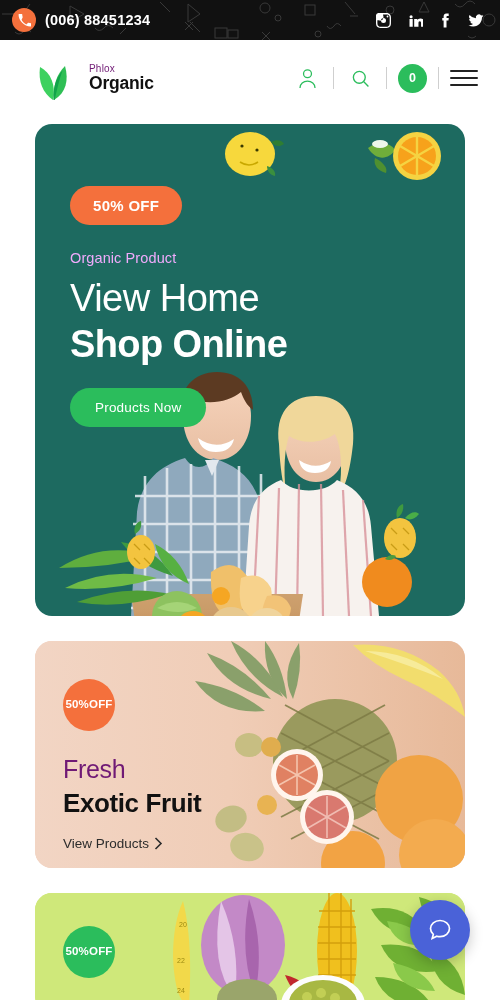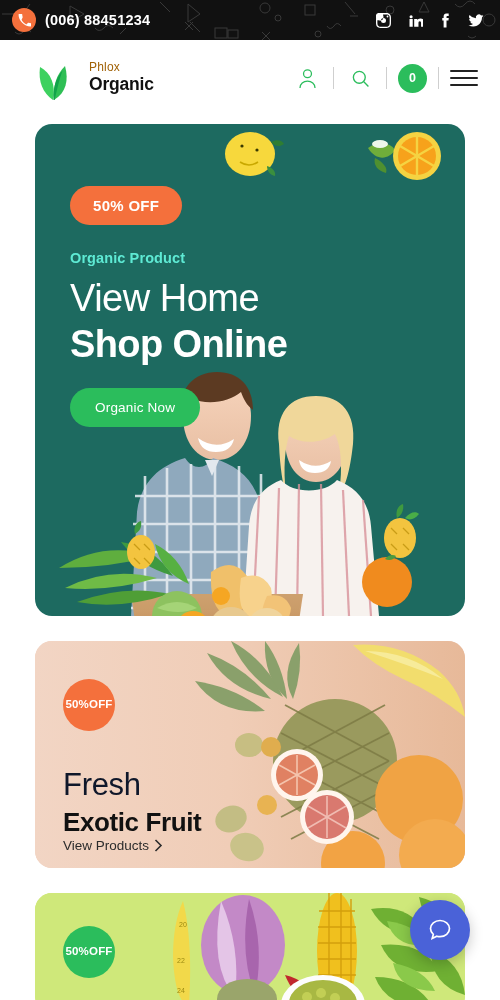--- a/index.html
+++ b/index.html
@@ -32,21 +32,21 @@
   .socials svg{ fill:#fff; }
 
   
   .header{
     height:76px; display:flex; align-items:center; justify-content:space-between;
     padding:0 22px 0 34px; background:#fff;
   }
   .brand{ display:flex; align-items:center; gap:11px; }
   .brand-logo{ width:44px; height:46px; flex:0 0 auto; }
   .brand-txt{ line-height:1.12; }
-  .brand-top{ font-size:12px; color:#a16207; font-weight:400; letter-spacing:.2px; }
+  .brand-top{ font-size:10px; color:#701a75; font-weight:400; letter-spacing:.2px; }
   .brand-bot{ font-size:17.5px; color:#111; font-weight:700; letter-spacing:-.2px;text-align:right; }
 
   .hdr-actions{ display:flex; align-items:center; gap:0; }
   .hdr-ic{ width:30px; height:30px; display:flex; align-items:center; justify-content:center; }
   .divider{ width:1px; height:22px; background:#cfcfcf; margin:0 11px; }
   .cart-badge{
     width:29px;height:29px;border-radius:50%;background:#2bbd5c;
     display:flex;align-items:center;justify-content:center;
     color:#fff;font-size:12.5px;font-weight:700;
   }
@@ -58,21 +58,21 @@
     position:relative; margin:8px 35px 0 35px; height:492px;
     border-radius:17px; overflow:hidden; background:#1d6a60;
   }
   .hero-deco{ position:absolute; top:0; left:0; right:0; height:90px; pointer-events:none; }
   .hero-body{ position:relative; padding:62px 4px 0 35px; z-index:3; }
   .pill-off{
     display:inline-block; background:#f4703c; color:#fff;
     font-size:15px; font-weight:700; padding:11px 23px; border-radius:40px;
     letter-spacing:.3px;
   }
-  .hero-sub{ margin-top:25px; color:#5eead4; font-size:14.5px; font-weight:700; letter-spacing:.1px; }
+  .hero-sub{ margin-top:25px; color:#f0abfc; font-size:14.5px; font-weight:400; letter-spacing:.1px; }
   .hero-h1{ margin-top:12px; color:#fff; font-size:38px; font-weight:400; letter-spacing:-.5px; line-height:1.06; }
   .hero-h2{ margin-top:6px; color:#fff; font-size:38px; font-weight:700; letter-spacing:-.6px; line-height:1.06; }
   .btn-discover{
     display:inline-block; margin-top:23px; background:#2bbd5c; color:#fff;
     font-size:13.5px; font-weight:400; padding:12px 25px; border-radius:40px;
     letter-spacing:.2px; cursor:pointer;
   }
   .hero-photo{ position:absolute; left:0; right:0; bottom:0; height:260px; z-index:2; }
 
   
@@ -81,24 +81,24 @@
     border-radius:17px; overflow:hidden; background:#f0d2c2;
   }
   .card2-img{ position:absolute; inset:0; }
   .card2-body{ position:relative; z-index:3; padding:38px 0 0 28px; }
   .circ-off{
     width:52px;height:52px;border-radius:50%;background:#f4703c;color:#fff;
     display:flex;flex-direction:row;align-items:center;justify-content:center;
     font-size:11.5px;font-weight:700;line-height:1.18;letter-spacing:.2px;
   }
   .circ-off.green{ background:#2bbd5c; }
-  .c2-t1{ margin-top:36px; font-size:31px; color:#0f172a; font-weight:400; letter-spacing:-.3px; }
+  .c2-t1{ margin-top:24px; font-size:25px; color:#701a75; font-weight:400; letter-spacing:-.3px; }
   .c2-t2{ margin-top:4px; font-size:26px; color:#111; font-weight:700; letter-spacing:-.4px; }
   .c2-link{
-    display:flex; align-items:center; gap:5px;
+    margin-top:17px; display:flex; align-items:center; gap:5px;
     font-size:13.5px; color:#2c2c2c; cursor:pointer;
   }
   .c2-link svg{ width:9px;height:13px; }
 
   
   .card3{
     position:relative; margin:25px 35px 0 35px; height:120px;
     border-radius:17px; overflow:hidden; background:#cfe87a;
   }
   .card3-img{ position:absolute; inset:0; }
@@ -245,21 +245,21 @@
             <path d="M365 42l34-20"></path>
         </g>
       </g>
     </svg>
 
     <div class="hero-body">
       <span class="pill-off">50% OFF</span>
       <div class="hero-sub">Organic Product</div>
       <div class="hero-h1">View Home</div>
       <div class="hero-h2">Shop Online</div>
-      <span class="btn-discover">Organic Now</span>
+      <span class="btn-discover">Products Now</span>
     </div>
 
     <svg class="hero-photo" viewBox="0 0 430 260" preserveAspectRatio="xMidYMax slice">
       <defs>
         <linearGradient id="skin" x1="0" y1="0" x2="0" y2="1">
           <stop offset="0" stop-color="#f6d3bb"></stop>
             <stop offset="1" stop-color="#e8bfa3"></stop>
         </linearGradient>
         <linearGradient id="bag" x1="0" y1="0" x2="0" y2="1">
           <stop offset="0" stop-color="#d6a877"></stop>

